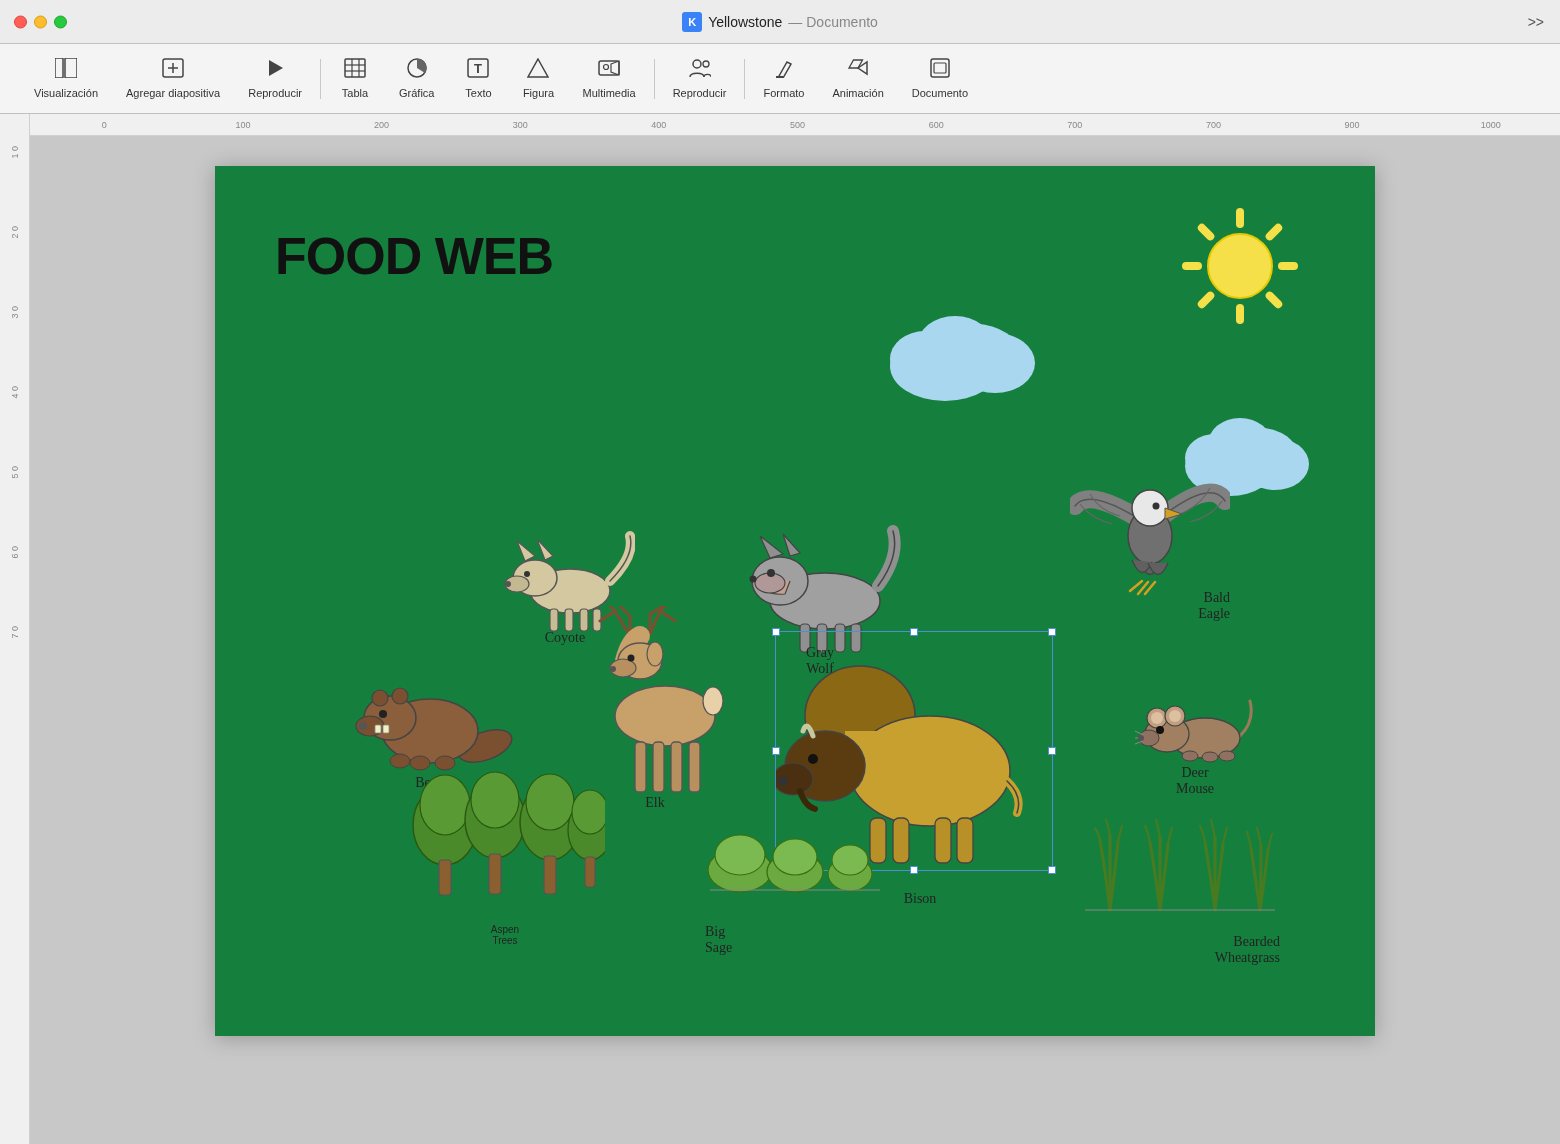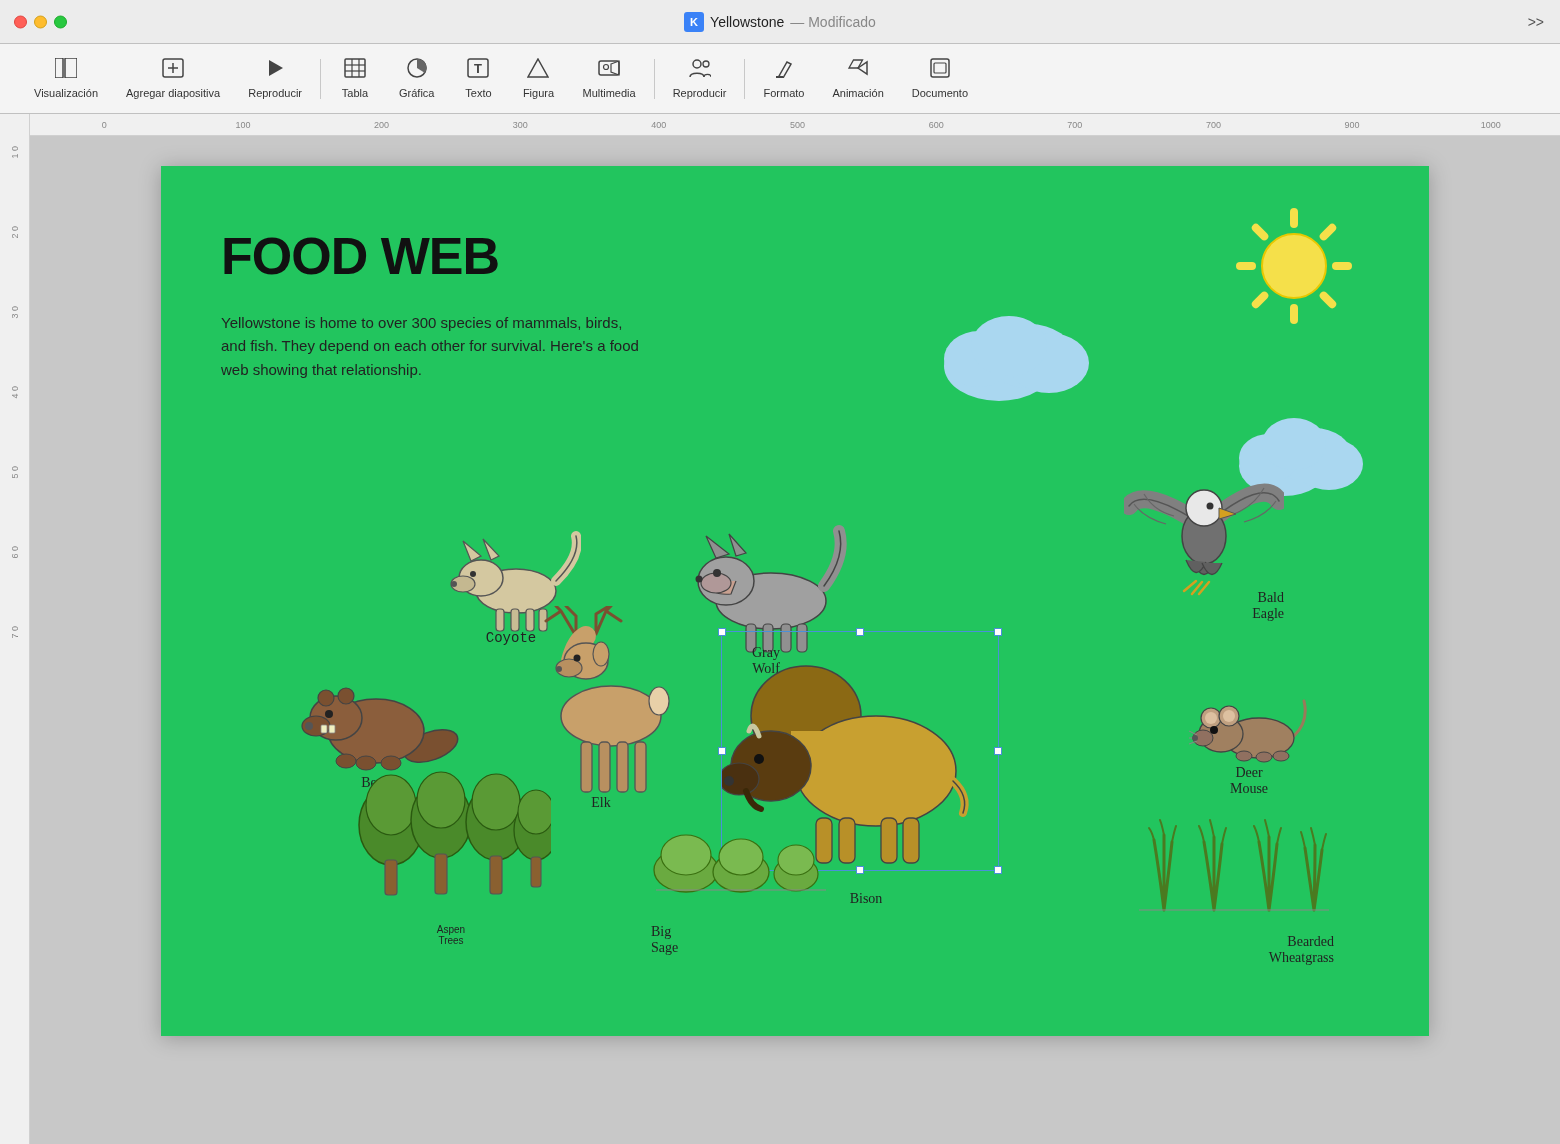--- a/index.html
+++ b/index.html
@@ -110,22 +110,22 @@
       background: #c8c8c8;
       display: flex;
       align-items: flex-start;
       justify-content: center;
       padding: 30px 20px;
       overflow: auto;
     }
 
     
     .slide {
-      background: #22c55e;
-      width: 1268px;
+      background: #15803d;
+      width: 1160px;
       min-height: 870px;
       position: relative;
       box-shadow: 0 2px 20px rgba(0,0,0,0.25);
       overflow: hidden;
     }
 
     
     .slide-title {
       position: absolute;
       top: 60px; left: 60px;
@@ -149,21 +149,21 @@
 
 <div class="titlebar">
   <div class="traffic-lights">
     <div class="traffic-light tl-red"></div>
     <div class="traffic-light tl-yellow"></div>
     <div class="traffic-light tl-green"></div>
   </div>
   <div class="titlebar-title">
     <div class="doc-icon">K</div>
     <span>Yellowstone</span>
-    <span class="titlebar-modified">— Modificado</span>
+    <span class="titlebar-modified">— Documento</span>
   </div>
   <div class="toolbar-expand">&gt;&gt;</div>
 </div>
 
 <div class="toolbar">
   <div class="toolbar-item">
     <span class="toolbar-icon">
       <svg width="22" height="20" viewBox="0 0 22 20">
           <rect x="0" y="0" width="8" height="20" rx="1" fill="none" stroke="#444" stroke-width="1.5"></rect>
           <rect x="10" y="0" width="12" height="20" rx="1" fill="none" stroke="#444" stroke-width="1.5"></rect>
@@ -323,21 +323,20 @@
         <div class="ruler-h-mark">900</div>
         <div class="ruler-h-mark">1000</div>
       </div>
     </div>
 
     <div class="canvas-area">
       <div class="slide">
 
         <div class="slide-title">FOOD WEB</div>
 
-        <div class="slide-desc">Yellowstone is home to over 300 species of mammals, birds, and fish. They depend on each other for survival. Here's a food web showing that relationship.</div>
 
         <div style="position:absolute; top:40px; right:75px; width:120px; height:120px;">
           <svg width="120" height="120" viewBox="0 0 120 120">
 
             <g transform="translate(60,60)">
               <rect x="-4" y="-58" width="8" height="20" rx="4" fill="#f5e04a"></rect>
               <rect x="-4" y="-58" width="8" height="20" rx="4" fill="#f5e04a" transform="rotate(45)"></rect>
               <rect x="-4" y="-58" width="8" height="20" rx="4" fill="#f5e04a" transform="rotate(90)"></rect>
               <rect x="-4" y="-58" width="8" height="20" rx="4" fill="#f5e04a" transform="rotate(135)"></rect>
               <rect x="-4" y="-58" width="8" height="20" rx="4" fill="#f5e04a" transform="rotate(180)"></rect>
@@ -387,21 +386,21 @@
 
             <rect x="55" y="103" width="8" height="22" rx="3" fill="#c8bc94" stroke="#555" stroke-width="1.2"></rect>
             <rect x="70" y="103" width="8" height="22" rx="3" fill="#c8bc94" stroke="#555" stroke-width="1.2"></rect>
             <rect x="85" y="103" width="8" height="22" rx="3" fill="#c8bc94" stroke="#555" stroke-width="1.2"></rect>
             <rect x="98" y="103" width="8" height="22" rx="3" fill="#c8bc94" stroke="#555" stroke-width="1.2"></rect>
 
             <circle cx="13" cy="78" r="3" fill="#555"></circle>
 
             <circle cx="32" cy="68" r="3" fill="#333"></circle>
           </svg>
-          <div style="font-family:Liberation Mono, monospace;font-size:14px;text-align:center;color:#222;margin-top:-10px;">Coyote</div>
+          <div style="font-family:Liberation Serif, serif;font-size:14px;text-align:center;color:#222;margin-top:-10px;">Coyote</div>
         </div>
 
         <div style="position:absolute; top:320px; left:520px;">
           <svg width="170" height="170" viewBox="0 0 170 170">
 
             <ellipse cx="90" cy="115" rx="55" ry="28" fill="#a0a0a0" stroke="#444" stroke-width="1.5"></ellipse>
 
             <ellipse cx="45" cy="95" rx="28" ry="24" fill="#a0a0a0" stroke="#444" stroke-width="1.5"></ellipse>
 
             <path d="M20,95 Q30,110 50,108 L55,95" fill="#c8a090" stroke="#444" stroke-width="1.2"></path>

